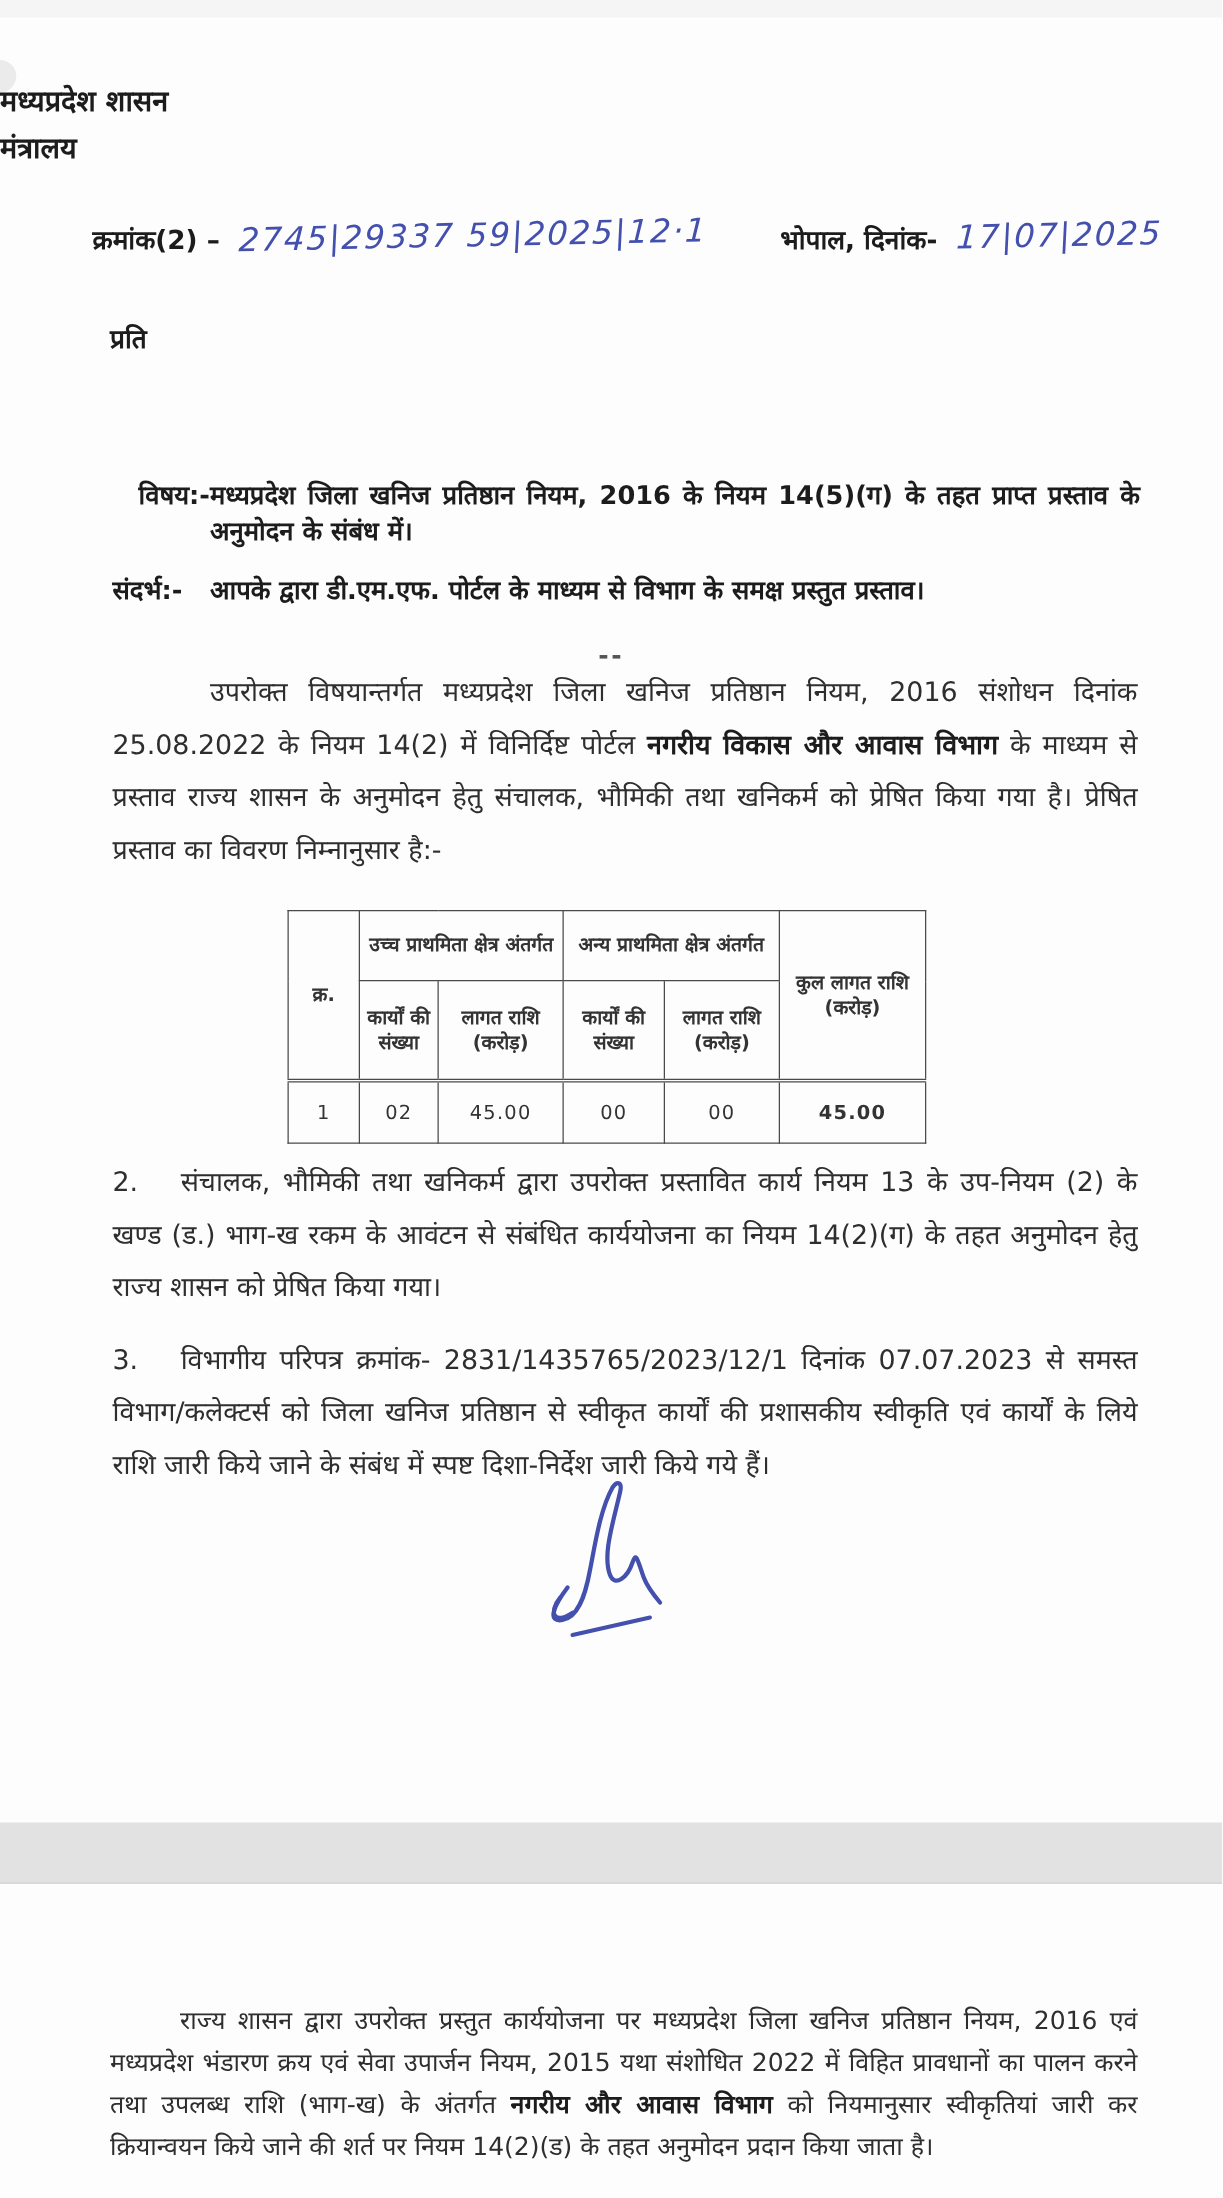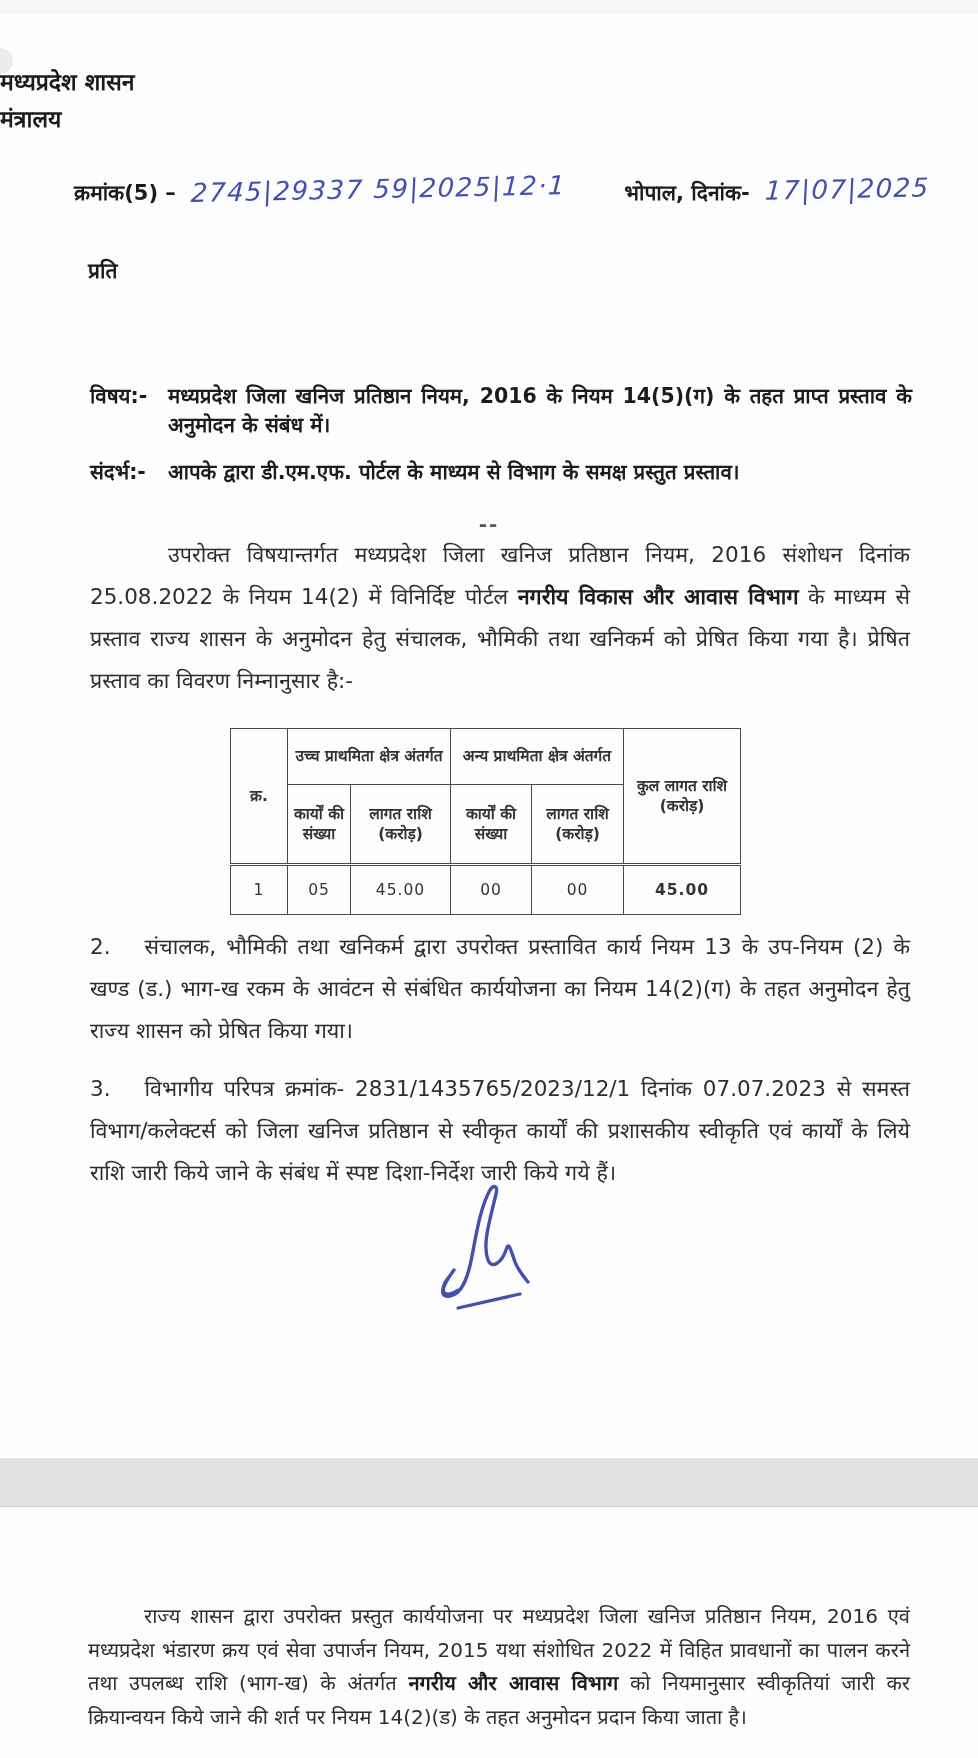--- a/index.html
+++ b/index.html
@@ -26,21 +26,21 @@
     letter-spacing:1.5px;display:inline-block;transform:rotate(-1.2deg) skewX(-4deg);
     position:relative;top:-2px;}
   .refrow .lead{margin-right:8px;}
 
   .prati{position:absolute;left:88px;top:256px;font-weight:700;font-size:21px;color:var(--bold_ink);}
   .address{position:absolute;left:168px;top:272px;font-weight:700;font-size:20.5px;
     line-height:28.5px;color:var(--bold_ink);}
 
   .subjrow{position:absolute;left:90px;top:382px;width:822px;display:flex;
     font-weight:700;font-size:20.5px;line-height:28.5px;color:var(--bold_ink);}
-  .subjrow .lbl{flex:0 0 78px;}
+  .subjrow .lbl{flex:0 0 78px;text-align:right;}
   .subjrow .txt{flex:1;text-align:justify;}
 
   .refsrow{position:absolute;left:90px;top:458px;width:822px;display:flex;
     font-weight:700;font-size:20.5px;line-height:28.5px;color:var(--bold_ink);}
   .refsrow .lbl{flex:0 0 78px;}
   .refsrow .txt{flex:1;}
 
   .sep{position:absolute;left:0;top:512px;width:978px;text-align:center;
     font-size:20px;font-weight:700;letter-spacing:2px;color:#555;}
 
@@ -80,21 +80,21 @@
   <div class="top-strip"></div>
   <div class="edge-smudge"></div>
 
   <div class="letterhead">
     <div>मध्यप्रदेश शासन</div>
     <div>मंत्रालय</div>
   </div>
 
   <div class="refrow">
     <div>
-      <span class="lead">क्रमांक(5) –</span>
+      <span class="lead">क्रमांक(2) –</span>
       <span class="hw">2745|29337 59|2025|12·1</span>
     </div>
     <div>
       <span class="lead">भोपाल, दिनांक-</span>
       <span class="hw">17|07|2025</span>
     </div>
   </div>
 
   <div class="prati">प्रति</div>
 
@@ -130,21 +130,21 @@
       <th rowspan="2">कुल लागत राशि (करोड़)</th>
     </tr>
     <tr class="sub">
       <th>कार्यों की संख्या</th>
       <th>लागत राशि (करोड़)</th>
       <th>कार्यों की संख्या</th>
       <th>लागत राशि (करोड़)</th>
     </tr>
     <tr class="data">
       <td>1</td>
-      <td>05</td>
+      <td>02</td>
       <td>45.00</td>
       <td>00</td>
       <td>00</td>
       <td class="tot">45.00</td>
     </tr>
   </tbody>
     </table>
 
   <p class="para p2"><span class="pnum">2.</span><span>संचालक, भौमिकी तथा खनिकर्म द्वारा उपरोक्त प्रस्तावित कार्य नियम 13 के उप-नियम (2) के खण्ड (ड.) भाग-ख रकम के आवंटन से संबंधित कार्ययोजना का नियम 14(2)(ग) के तहत अनुमोदन हेतु राज्य शासन को प्रेषित किया गया।</span></p>
 

